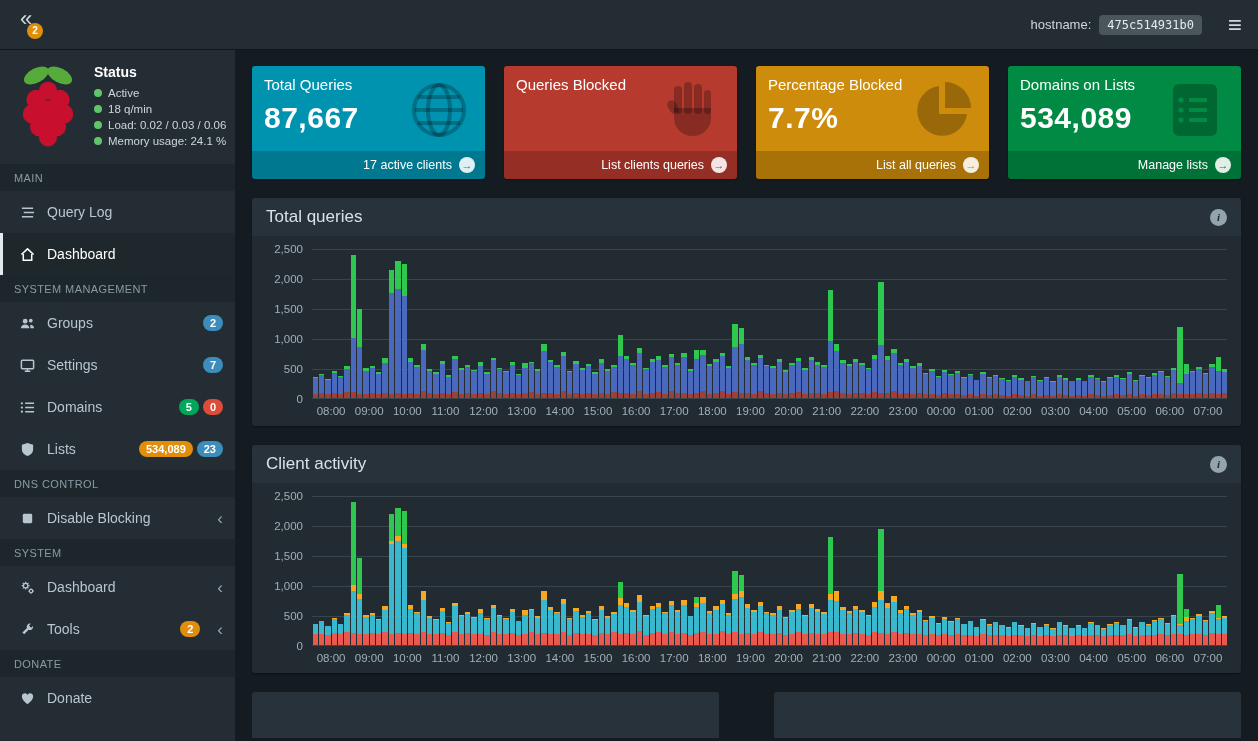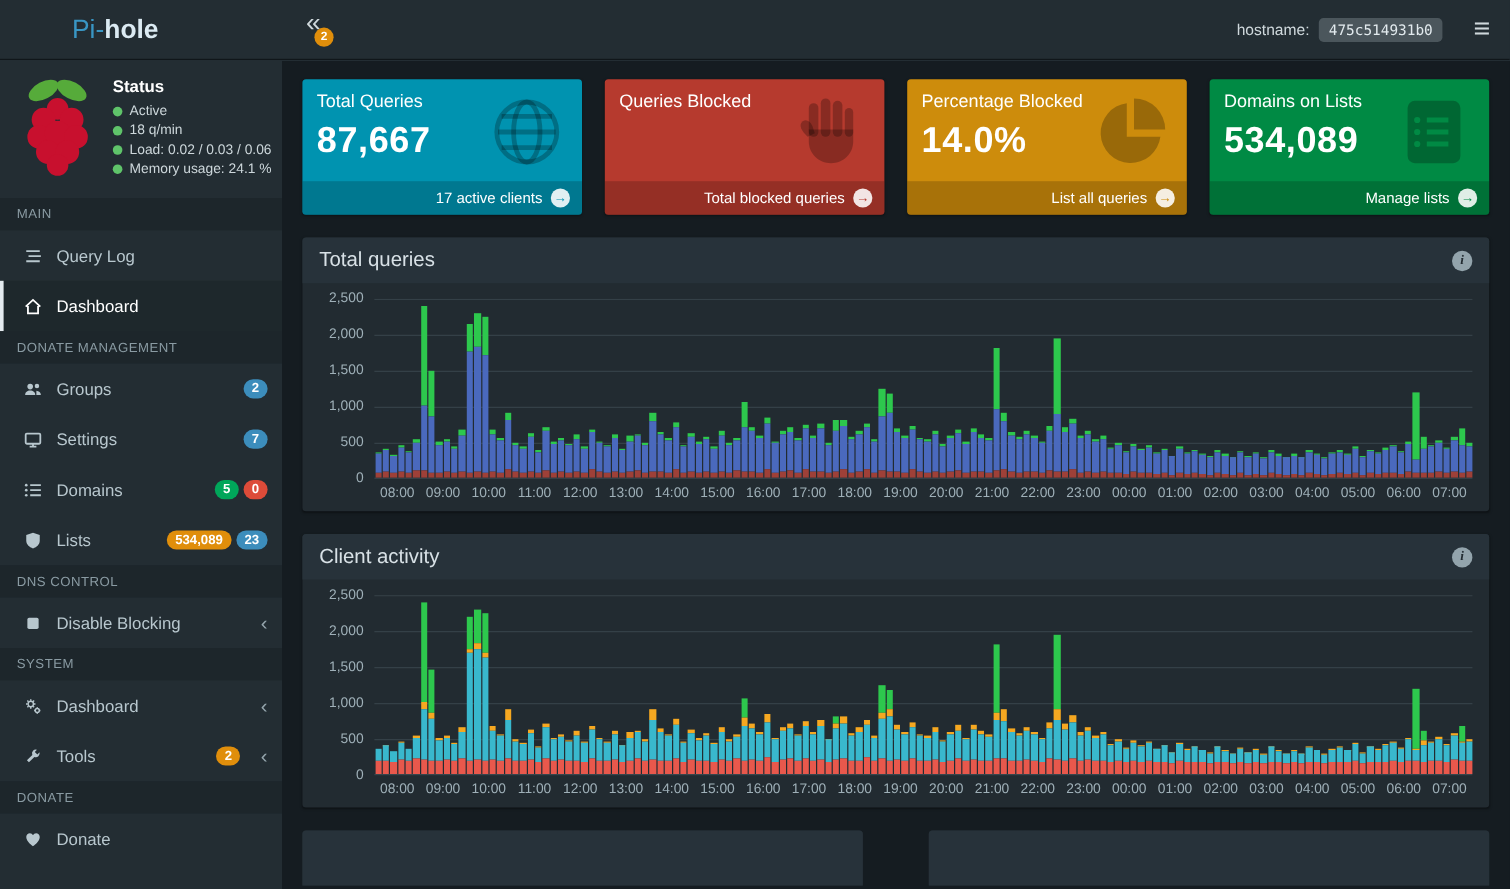--- a/index.html
+++ b/index.html
@@ -114,24 +114,20 @@
   .xtick { flex:1; text-align:center; font-size:11.5px; color:#9fb0b8; }
   
   .bottom-row { display:flex; gap:55px; }
   .bottom-panel { flex:1; background:#222b31; border-radius:3px 3px 0 0; height:46px; }
   .bottom-panel .panel-header { height:100%; }
 </style>
 </head>
 <body>
 
 <div class="topbar">
-  <div class="brand">
-    <span class="pi">Pi-</span>
-      <span class="hole">hole</span>
-  </div>
   <div class="topbar-mid">
     <div class="collapse-btn">
       <span>«</span>
       <span class="collapse-badge">2</span>
     </div>
   </div>
   <div class="topbar-right">
     <span class="hostname-label">hostname:</span>
     <span class="hostname-badge">475c514931b0</span>
     <span class="hamburger">≡</span>
@@ -192,21 +188,21 @@
   <div class="menu-item active">
     <span class="mi-icon">
         <svg viewBox="0 0 16 16" fill="none" stroke="currentColor" stroke-width="1.6">
           <path d="M1.5 8 8 2l6.5 6"></path>
           <path d="M3.5 7.5V14h9V7.5"></path>
         </svg>
       </span>
     <span>Dashboard</span>
   </div>
 
-  <div class="menu-section-header">DONATE MANAGEMENT</div>
+  <div class="menu-section-header">SYSTEM MANAGEMENT</div>
   <div class="menu-item">
     <span class="mi-icon">
         <svg viewBox="0 0 16 16" fill="currentColor">
           <circle cx="5.5" cy="5.5" r="2.5"></circle>
           <path d="M1 13c0-2.5 2-4 4.5-4S10 10.5 10 13z"></path>
           <circle cx="11.5" cy="5" r="2"></circle>
           <path d="M11 9.2c2.2.2 4 1.5 4 3.8h-4z"></path>
         </svg>
       </span>
     <span>Groups</span>
@@ -335,29 +331,29 @@
         <svg viewBox="0 0 64 64" fill="currentColor">
             <rect x="15" y="8" width="8" height="28" rx="4"></rect>
             <rect x="25" y="4" width="8" height="32" rx="4"></rect>
             <rect x="35" y="6" width="8" height="30" rx="4"></rect>
             <rect x="45" y="12" width="7" height="24" rx="3.5"></rect>
             <path d="M15 30h37v10c0 10-8 18-18.5 18S15 50 15 40z"></path>
             <path d="M14 36c-5-5-8-10-4-13 3-2 6 0 8 4l2 6z"></path>
           </svg>
       </span>
       <div class="sb-footer">
-        <span>Total blocked queries</span>
+        <span>List clients queries</span>
         <span class="arrow-circle">→</span>
       </div>
     </div>
 
     <div class="small-box" style="background: rgb(205, 140, 12); --cc: #cd8c0c;">
       <div class="sb-inner">
         <div class="sb-title">Percentage Blocked</div>
-        <div class="sb-value">14.0%</div>
+        <div class="sb-value">7.7%</div>
       </div>
       <span class="big-icon">
         <svg viewBox="0 0 64 64" fill="currentColor">
             <path d="M28 8A25 25 0 1 0 56 36H28Z"></path>
             <path d="M34 4a26 26 0 0 1 26 26H34Z"></path>
           </svg>
       </span>
       <div class="sb-footer">
         <span>List all queries</span>
         <span class="arrow-circle">→</span>

